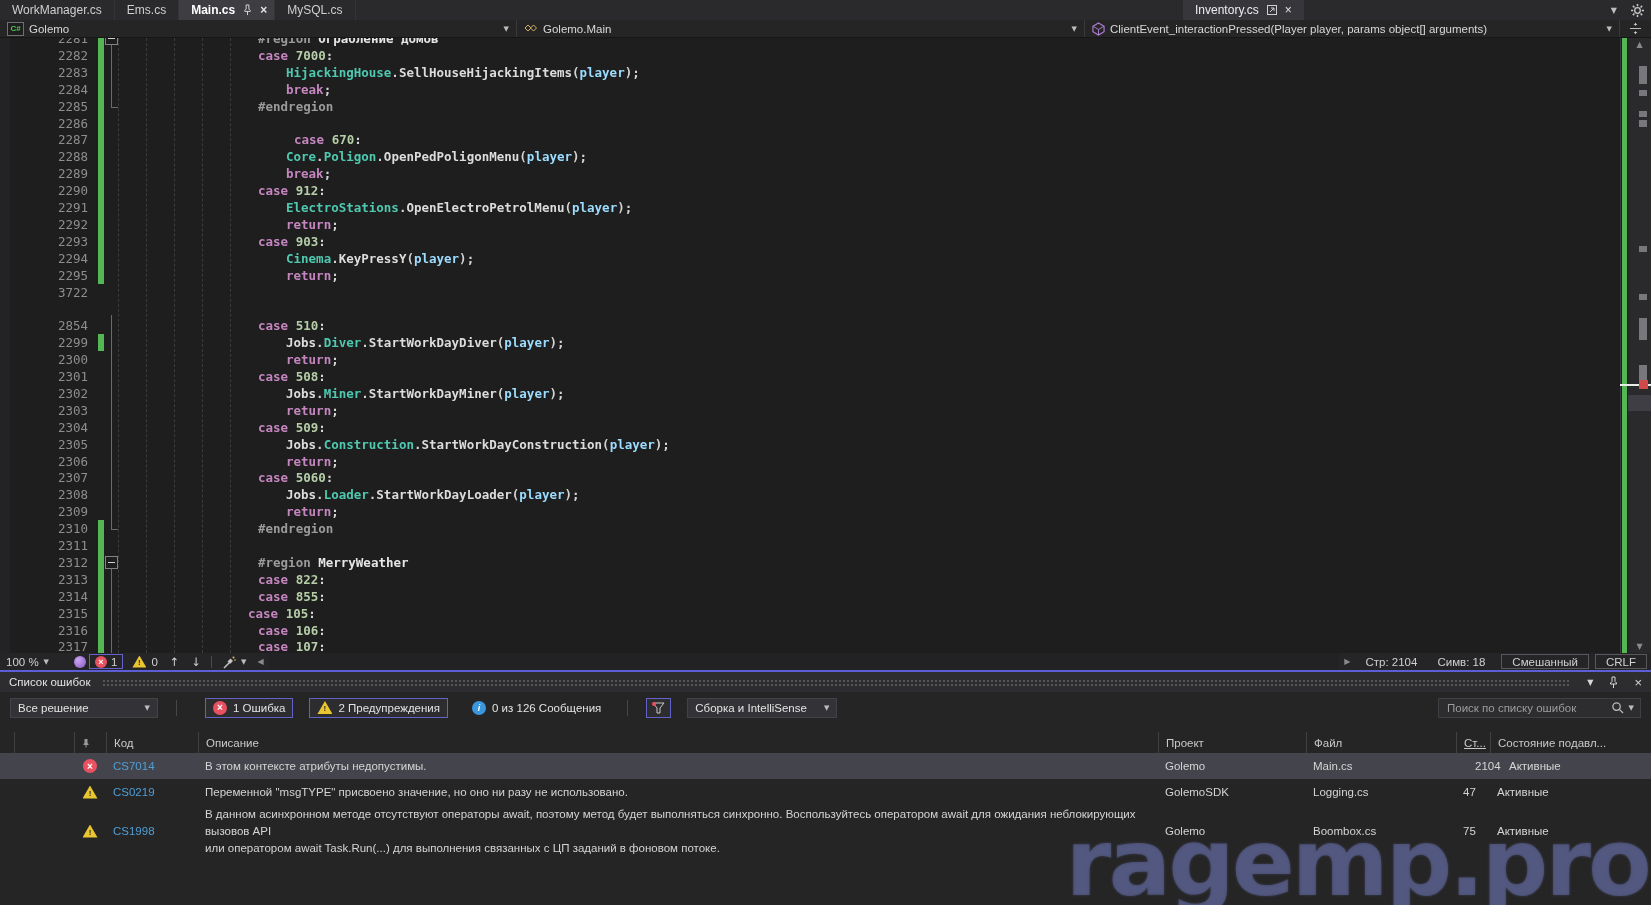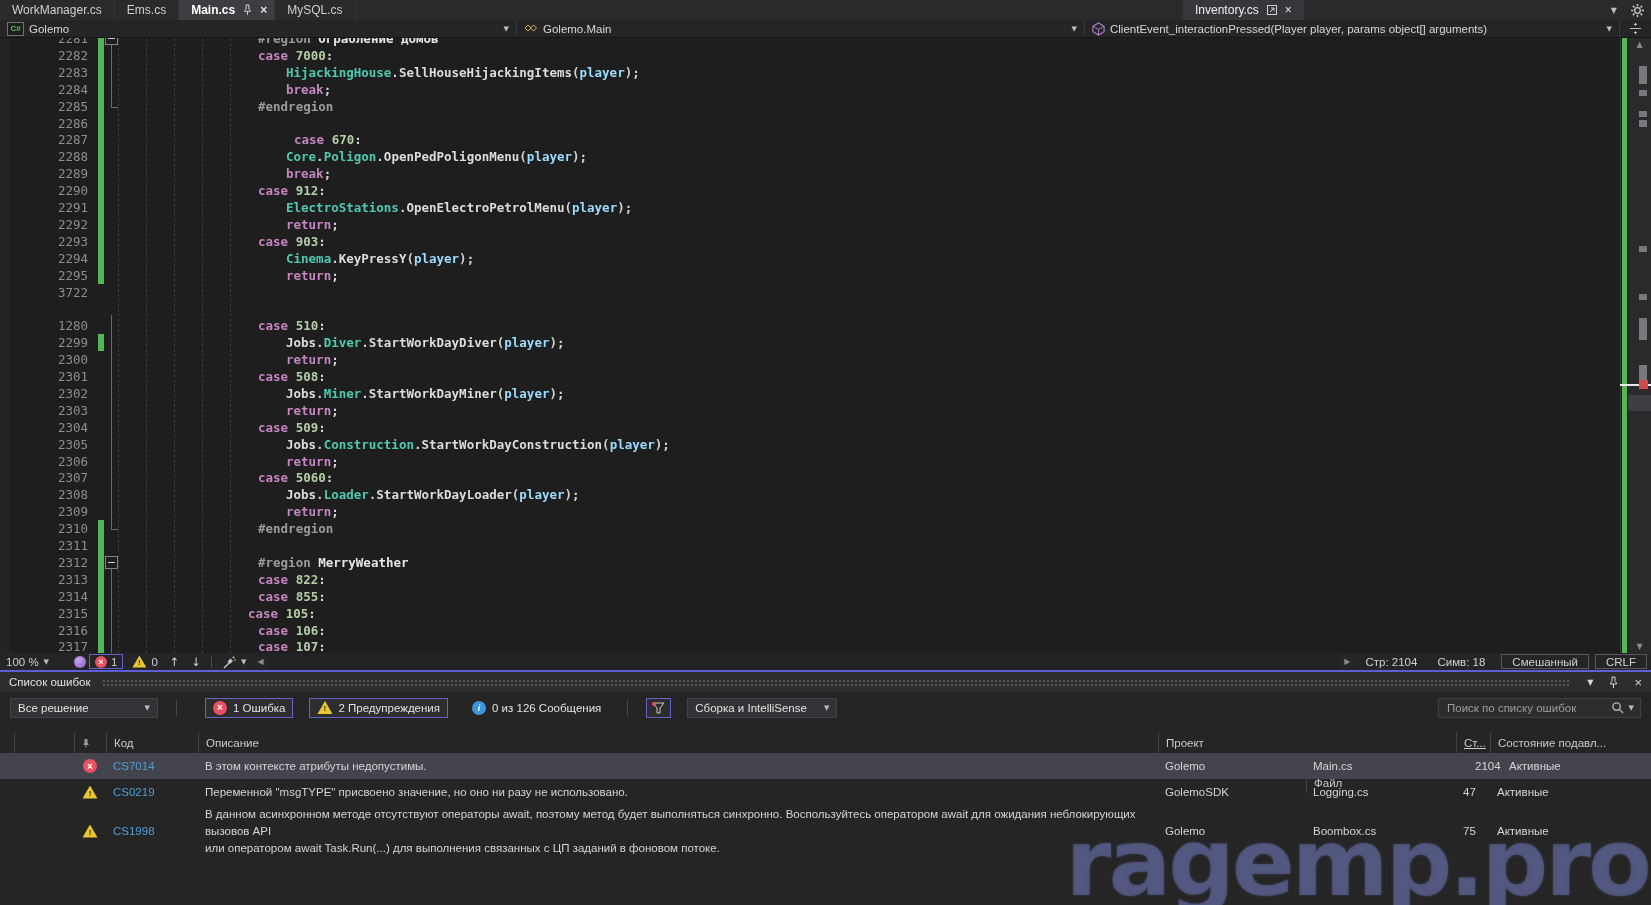--- a/index.html
+++ b/index.html
@@ -214,21 +214,21 @@
       <div class="cl" style="top: 93.4px;"><span class="num">2287</span><span class="chg"></span><span class="code" style="left: 264px; margin-left: 30px;"><span class="t-kw">case</span><span class="t-pl"> </span><span class="t-n">670</span><span class="t-pl">:</span></span></div>
       <div class="cl" style="top: 110.3px;"><span class="num">2288</span><span class="chg"></span><span class="code" style="left: 286px;"><span class="t-ty">Core</span><span class="t-pl">.</span><span class="t-ty">Poligon</span><span class="t-pl">.</span><span class="t-m">OpenPedPoligonMenu</span><span class="t-pl">(</span><span class="t-pa">player</span><span class="t-pl">);</span></span></div>
       <div class="cl" style="top: 127.2px;"><span class="num">2289</span><span class="chg"></span><span class="code" style="left: 286px;"><span class="t-kw">break</span><span class="t-pl">;</span></span></div>
       <div class="cl" style="top: 144.1px;"><span class="num">2290</span><span class="chg"></span><span class="code" style="left: 258px;"><span class="t-kw">case</span><span class="t-pl"> </span><span class="t-n">912</span><span class="t-pl">:</span></span></div>
       <div class="cl" style="top: 161px;"><span class="num">2291</span><span class="chg"></span><span class="code" style="left: 286px;"><span class="t-ty">ElectroStations</span><span class="t-pl">.</span><span class="t-m">OpenElectroPetrolMenu</span><span class="t-pl">(</span><span class="t-pa">player</span><span class="t-pl">);</span></span></div>
       <div class="cl" style="top: 177.9px;"><span class="num">2292</span><span class="chg"></span><span class="code" style="left: 286px;"><span class="t-kw">return</span><span class="t-pl">;</span></span></div>
       <div class="cl" style="top: 194.8px;"><span class="num">2293</span><span class="chg"></span><span class="code" style="left: 258px;"><span class="t-kw">case</span><span class="t-pl"> </span><span class="t-n">903</span><span class="t-pl">:</span></span></div>
       <div class="cl" style="top: 211.7px;"><span class="num">2294</span><span class="chg"></span><span class="code" style="left: 286px;"><span class="t-ty">Cinema</span><span class="t-pl">.</span><span class="t-m">KeyPressY</span><span class="t-pl">(</span><span class="t-pa">player</span><span class="t-pl">);</span></span></div>
       <div class="cl" style="top: 228.6px;"><span class="num">2295</span><span class="chg"></span><span class="code" style="left: 286px;"><span class="t-kw">return</span><span class="t-pl">;</span></span></div>
       <div class="cl" style="top: 245.5px;"><span class="num">3722</span><span class="code" style="left: 258px;"></span></div>
-      <div class="cl" style="top: 279.3px;"><span class="num">1280</span><span class="code" style="left: 258px;"><span class="t-kw">case</span><span class="t-pl"> </span><span class="t-n">510</span><span class="t-pl">:</span></span></div>
+      <div class="cl" style="top: 279.3px;"><span class="num">2854</span><span class="code" style="left: 258px;"><span class="t-kw">case</span><span class="t-pl"> </span><span class="t-n">510</span><span class="t-pl">:</span></span></div>
       <div class="cl" style="top: 296.2px;"><span class="num">2299</span><span class="chg"></span><span class="code" style="left: 286px;"><span class="t-m">Jobs</span><span class="t-pl">.</span><span class="t-ty">Diver</span><span class="t-pl">.</span><span class="t-m">StartWorkDayDiver</span><span class="t-pl">(</span><span class="t-pa">player</span><span class="t-pl">);</span></span></div>
       <div class="cl" style="top: 313.1px;"><span class="num">2300</span><span class="code" style="left: 286px;"><span class="t-kw">return</span><span class="t-pl">;</span></span></div>
       <div class="cl" style="top: 330px; padding-left: 42px;"><span class="num">2301</span><span class="code" style="left: 258px;"><span class="t-kw">case</span><span class="t-pl"> </span><span class="t-n">508</span><span class="t-pl">:</span></span></div>
       <div class="cl" style="top: 346.9px;"><span class="num">2302</span><span class="code" style="left: 286px;"><span class="t-m">Jobs</span><span class="t-pl">.</span><span class="t-ty">Miner</span><span class="t-pl">.</span><span class="t-m">StartWorkDayMiner</span><span class="t-pl">(</span><span class="t-pa">player</span><span class="t-pl">);</span></span></div>
       <div class="cl" style="top: 363.8px;"><span class="num">2303</span><span class="code" style="left: 286px;"><span class="t-kw">return</span><span class="t-pl">;</span></span></div>
       <div class="cl" style="top: 380.7px;"><span class="num">2304</span><span class="code" style="left: 258px;"><span class="t-kw">case</span><span class="t-pl"> </span><span class="t-n">509</span><span class="t-pl">:</span></span></div>
       <div class="cl" style="top: 397.6px;"><span class="num">2305</span><span class="code" style="left: 286px;"><span class="t-m">Jobs</span><span class="t-pl">.</span><span class="t-ty">Construction</span><span class="t-pl">.</span><span class="t-m">StartWorkDayConstruction</span><span class="t-pl">(</span><span class="t-pa">player</span><span class="t-pl">);</span></span></div>
       <div class="cl" style="top: 414.5px;"><span class="num">2306</span><span class="code" style="left: 286px;"><span class="t-kw">return</span><span class="t-pl">;</span></span></div>
       <div class="cl" style="top: 431.4px;"><span class="num">2307</span><span class="code" style="left: 258px;"><span class="t-kw">case</span><span class="t-pl"> </span><span class="t-n">5060</span><span class="t-pl">:</span></span></div>
       <div class="cl" style="top: 448.3px;"><span class="num">2308</span><span class="code" style="left: 286px;"><span class="t-m">Jobs</span><span class="t-pl">.</span><span class="t-ty">Loader</span><span class="t-pl">.</span><span class="t-m">StartWorkDayLoader</span><span class="t-pl">(</span><span class="t-pa">player</span><span class="t-pl">);</span></span></div>
@@ -349,21 +349,21 @@
         <div class="phc" style="width: 60px;"></div>
         <div class="phc" style="width: 32px;">
           <svg width="8" height="10" viewBox="0 0 8 10">
             <path d="M2.5 1h3v4l1 1v1h-5V6l1-1z" fill="#9a9a9a"></path>
             <path d="M4 7v2.5" stroke="#9a9a9a"></path>
           </svg>
         </div>
         <div class="phc" style="width: 92px;">Код</div>
         <div class="phc" style="width: 960px;">Описание</div>
         <div class="phc" style="width: 148px;">Проект</div>
-        <div class="phc" style="width: 150px; margin-top: 40px;">Файл</div>
+        <div class="phc" style="width: 150px;">Файл</div>
         <div class="phc" style="width: 34px; text-decoration: underline;">Ст...</div>
         <div class="phc" style="width: 161px;">Состояние подавл...</div>
       </div>
     <div class="prows" id="prows">
         <div class="prow sel" style="min-height: 26px;">
           <div class="pc" style="width: 14px;"></div>
           <div class="pc" style="width: 60px;"></div>
           <div class="pc" style="width: 32px; display: flex; justify-content: center;">
             <span class="ic err">×</span>
           </div>

